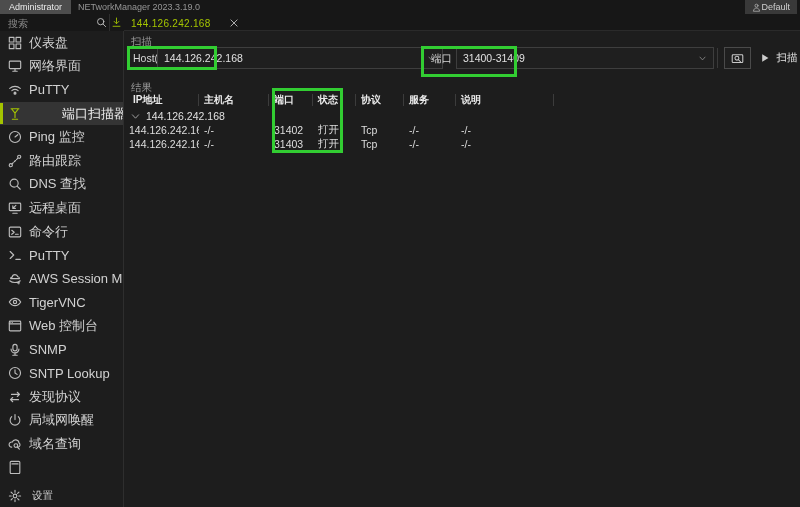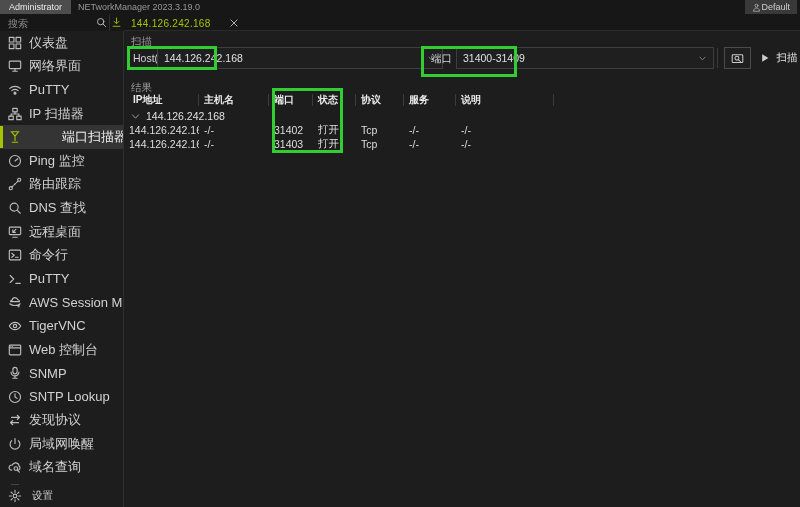--- a/index.html
+++ b/index.html
@@ -168,31 +168,20 @@
     <span class="side-label">网络界面</span>
   </div>
       <div class="side-item">
     <span class="side-ic">
           <svg viewBox="0 0 16 16" width="100%" height="100%" fill="none" stroke="currentColor" stroke-width="1.3" stroke-linecap="round" stroke-linejoin="round">
             <path d="M2 6.2a9 9 0 0 1 12 0M4.4 8.7a5.6 5.6 0 0 1 7.2 0"></path>
             <circle cx="8" cy="11.6" r="1.1" fill="currentColor"></circle>
           </svg>
         </span>
     <span class="side-label">PuTTY</span>
-  </div>
-      <div class="side-item">
-    <span class="side-ic">
-          <svg viewBox="0 0 16 16" width="100%" height="100%" fill="none" stroke="currentColor" stroke-width="1.3" stroke-linecap="round" stroke-linejoin="round">
-            <rect x="5.5" y="1.5" width="5" height="4"></rect>
-            <rect x="1" y="10.5" width="5" height="4"></rect>
-            <rect x="10" y="10.5" width="5" height="4"></rect>
-            <path d="M8 5.5V8M3.5 10.5V8h9v2.5"></path>
-          </svg>
-        </span>
-    <span class="side-label">IP 扫描器</span>
   </div>
       <div class="side-item selected">
     <span class="side-ic">
           <svg viewBox="0 0 16 16" width="100%" height="100%" fill="none" stroke="currentColor" stroke-width="1.3" stroke-linecap="round" stroke-linejoin="round">
             <path d="M3.5 2h9M4 2l4 5 4-5M8 7v5M5 14h6"></path>
           </svg>
         </span>
     <span class="side-label">端口扫描器</span>
   </div>
       <div class="side-item">

